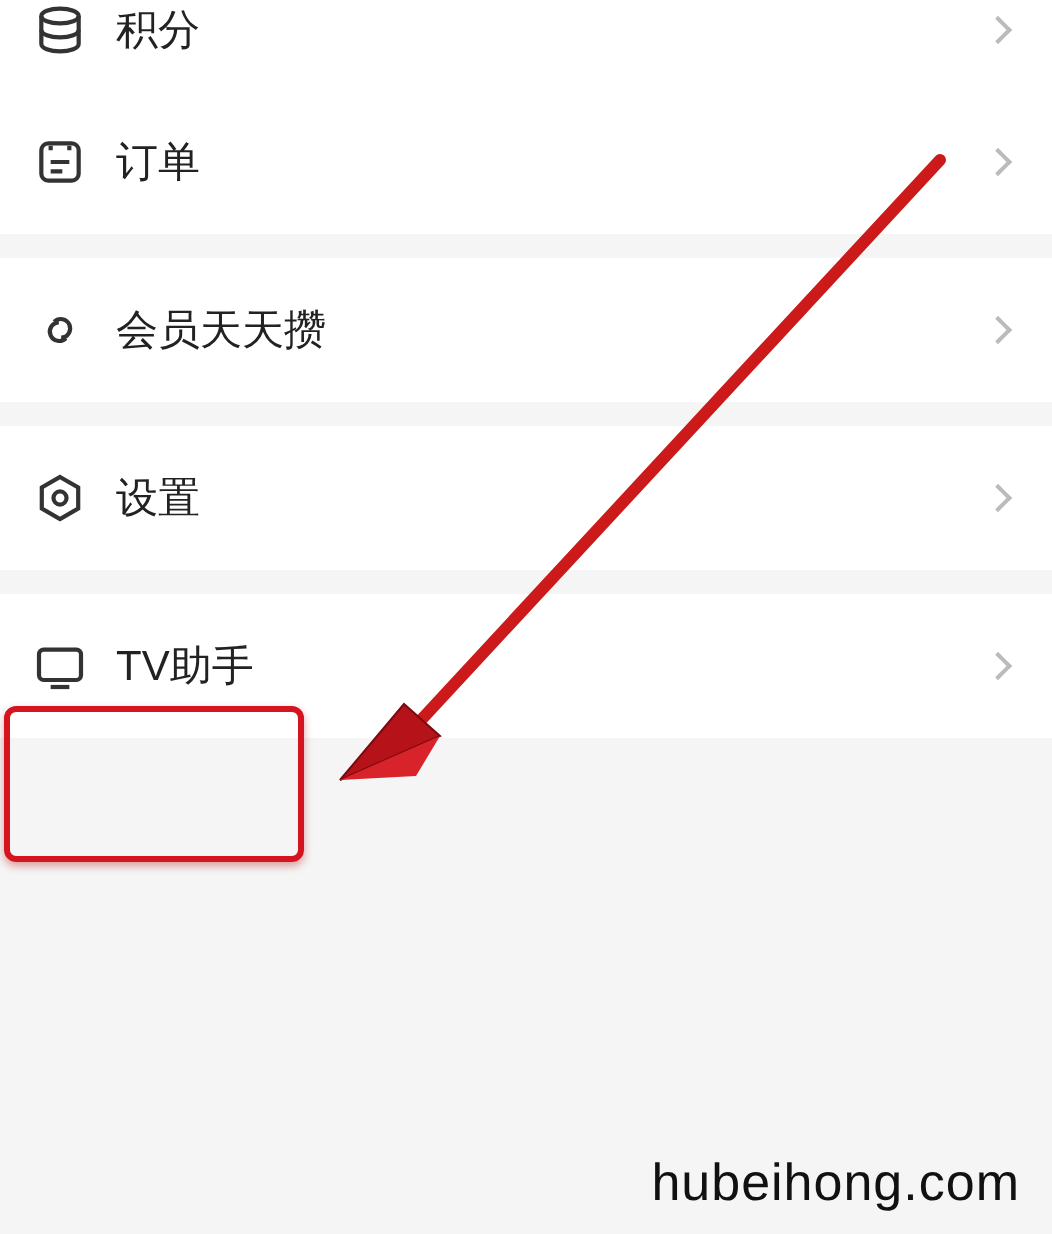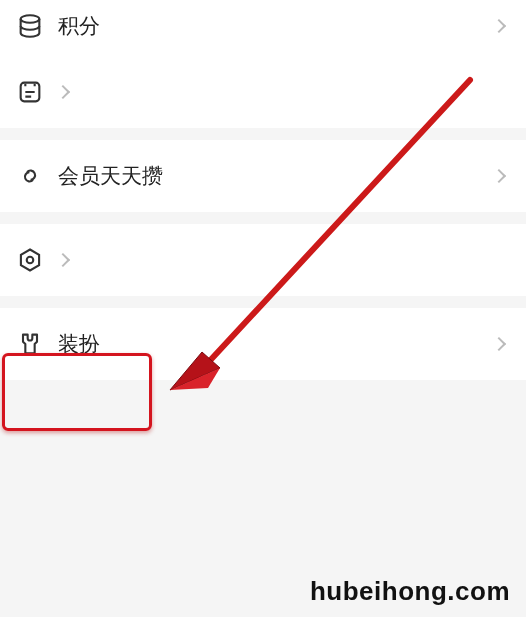--- a/index.html
+++ b/index.html
@@ -34,38 +34,38 @@
 .list-item .icon svg { width: 100%; height: 100%; }
 .list-item .label { flex: 1; color: #222; font-weight: 400; }
 .chevron {
   width: 10px;
   height: 10px;
   border-right: 2.5px solid #bbb;
   border-top: 2.5px solid #bbb;
   transform: rotate(45deg);
   margin-right: 6px;
 }
-.partial-top .list-item { padding-top: 12px; padding-bottom: 16px; }
+.partial-top .list-item { padding-top: 1px; padding-bottom: 16px; }
 .highlight-box {
   position: absolute;
   border: 3px solid #d4141e;
   border-radius: 6px;
   box-shadow: 0 2px 4px rgba(180,20,20,.4);
   pointer-events: none;
 }
 .arrow {
   position: absolute;
   pointer-events: none;
 }
 .watermark {
   position: absolute;
   bottom: 10px;
   right: 16px;
   font-size: 26px;
-  font-weight: 700;
+  font-weight: 400;
   color: #111;
   letter-spacing: 0.5px;
   text-align: center;
 }
 </style>
 </head>
 <body>
 
 <div class="list-section partial-top">
   <div class="list-item">
@@ -83,20 +83,21 @@
 
 <div class="list-section">
   <div class="list-item">
     <span class="icon">
       <svg viewBox="0 0 24 24" fill="none" stroke="currentColor" stroke-width="1.8">
         <rect x="4" y="4" width="16" height="16" rx="3"></rect>
         <path d="M8 5v2M16 5v2"></path>
         <path d="M8 12h8M8 16h5"></path>
       </svg>
     </span>
+    <span class="label">订单</span>
     <span class="chevron"></span>
   </div>
 </div>
 
 <div class="separator"></div>
 
 <div class="list-section">
   <div class="list-item">
     <span class="icon">
       <svg viewBox="0 0 24 24" fill="none" stroke="currentColor" stroke-width="1.8">
@@ -112,34 +113,36 @@
 <div class="separator"></div>
 
 <div class="list-section">
   <div class="list-item" id="settings-item">
     <span class="icon">
       <svg viewBox="0 0 24 24" fill="none" stroke="currentColor" stroke-width="1.8">
         <path d="M12 3l7.8 4.5v9L12 21l-7.8-4.5v-9L12 3z"></path>
         <circle cx="12" cy="12" r="2.8"></circle>
       </svg>
     </span>
+    <span class="label">设置</span>
     <span class="chevron"></span>
   </div>
 </div>
 
 <div class="separator"></div>
 
 <div class="list-section">
   <div class="list-item">
     <span class="icon">
       <svg viewBox="0 0 24 24" fill="none" stroke="currentColor" stroke-width="1.8">
-        <path d="M6 4h4v3a2 2 0 0 0 4 0V4h4v6l-2 2v8H8v-8l-2-2V4z" stroke-linejoin="round"></path>
+        <rect x="3" y="5" width="18" height="13" rx="2"></rect>
+        <path d="M8 21h8"></path>
       </svg>
     </span>
-    <span class="label">装扮</span>
+    <span class="label">TV助手</span>
     <span class="chevron"></span>
   </div>
 </div>
 
 <div class="highlight-box" style="left:2px; top:353px; width:150px; height:78px;"></div>
 
 <svg class="arrow" style="left:150px; top:70px; width:340px; height:340px;" viewBox="0 0 340 340">
   <defs>
     <linearGradient id="ag" x1="0" y1="0" x2="1" y2="1">
       <stop offset="0" stop-color="#e33"></stop>

